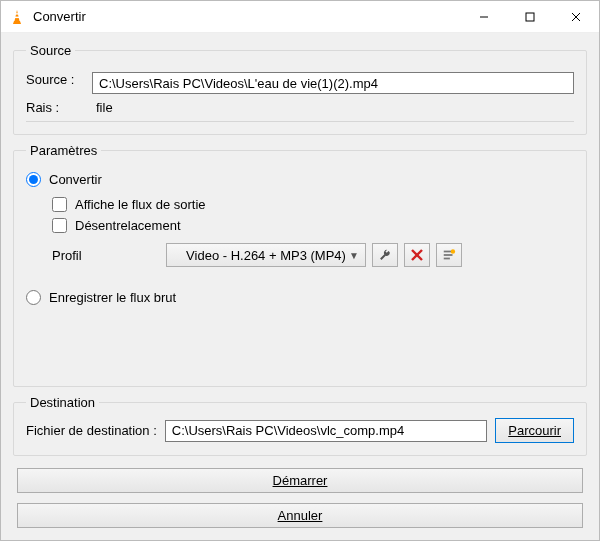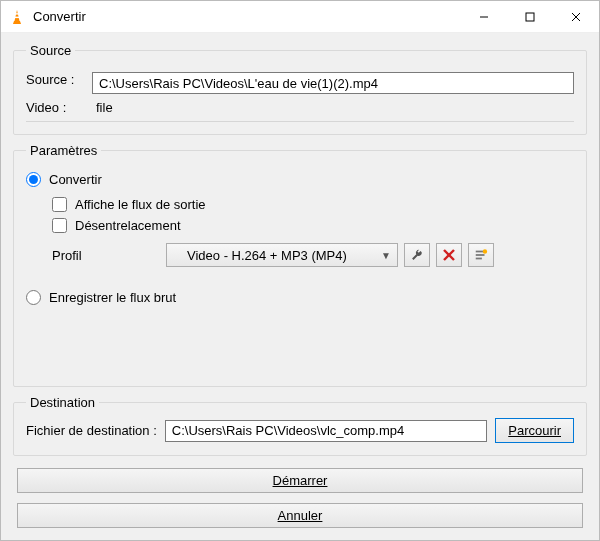--- a/index.html
+++ b/index.html
@@ -94,27 +94,28 @@
   }
   .indent { padding-left: 26px; }
   .profil-row {
     display: flex; align-items: center;
     gap: 6px;
     margin: 10px 0 23px 0;
     padding-left: 26px;
   }
   .profil-label { min-width: 108px; }
   .select {
-    width: 232px; height: 24px;
+    width: 200px; height: 24px;
     border: 1px solid #adadad;
     background: linear-gradient(#f7f7f7,#e8e8e8);
     display: flex; align-items: center;
-    padding: 0 20px;
+    padding: 0 4px;
     position: relative;
     font: inherit;
+    justify-content: center;
   }
   .select .caret {
     position: absolute; right: 6px; top: 50%;
     transform: translateY(-50%);
     font-size: 10px; color: #555;
   }
   .tool-btn {
     width: 26px; height: 24px;
     border: 1px solid #adadad;
     background: linear-gradient(#f7f7f7,#e8e8e8);
@@ -183,21 +184,21 @@
 
   <div class="client">
 
     <fieldset class="group">
       <legend>Source</legend>
       <div class="kv-row">
         <span class="kv-label">Source :</span>
         <input class="text-input" type="text" readonly="" value="C:\Users\Rais PC\Videos\L'eau de vie(1)(2).mp4" style="">
       </div>
       <div class="kv-row">
-        <span class="kv-label">Video :</span>
+        <span class="kv-label">Rais :</span>
         <span class="static">file</span>
       </div>
       <hr class="hr">
     </fieldset>
 
     <fieldset class="group" style="flex:1;">
       <legend>Paramètres</legend>
 
       <label class="radio-row">
         <input type="radio" name="mode" checked="" style="">

